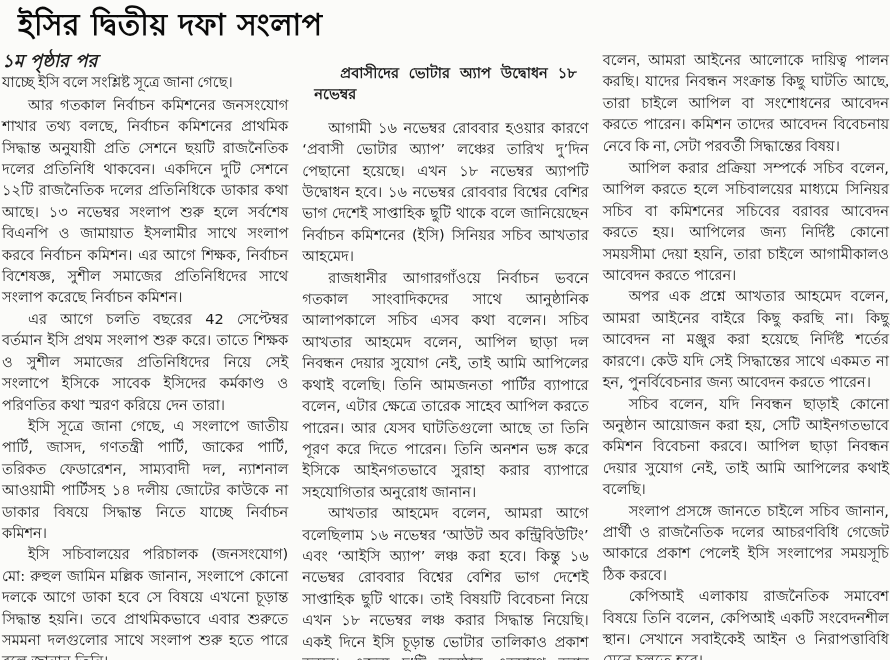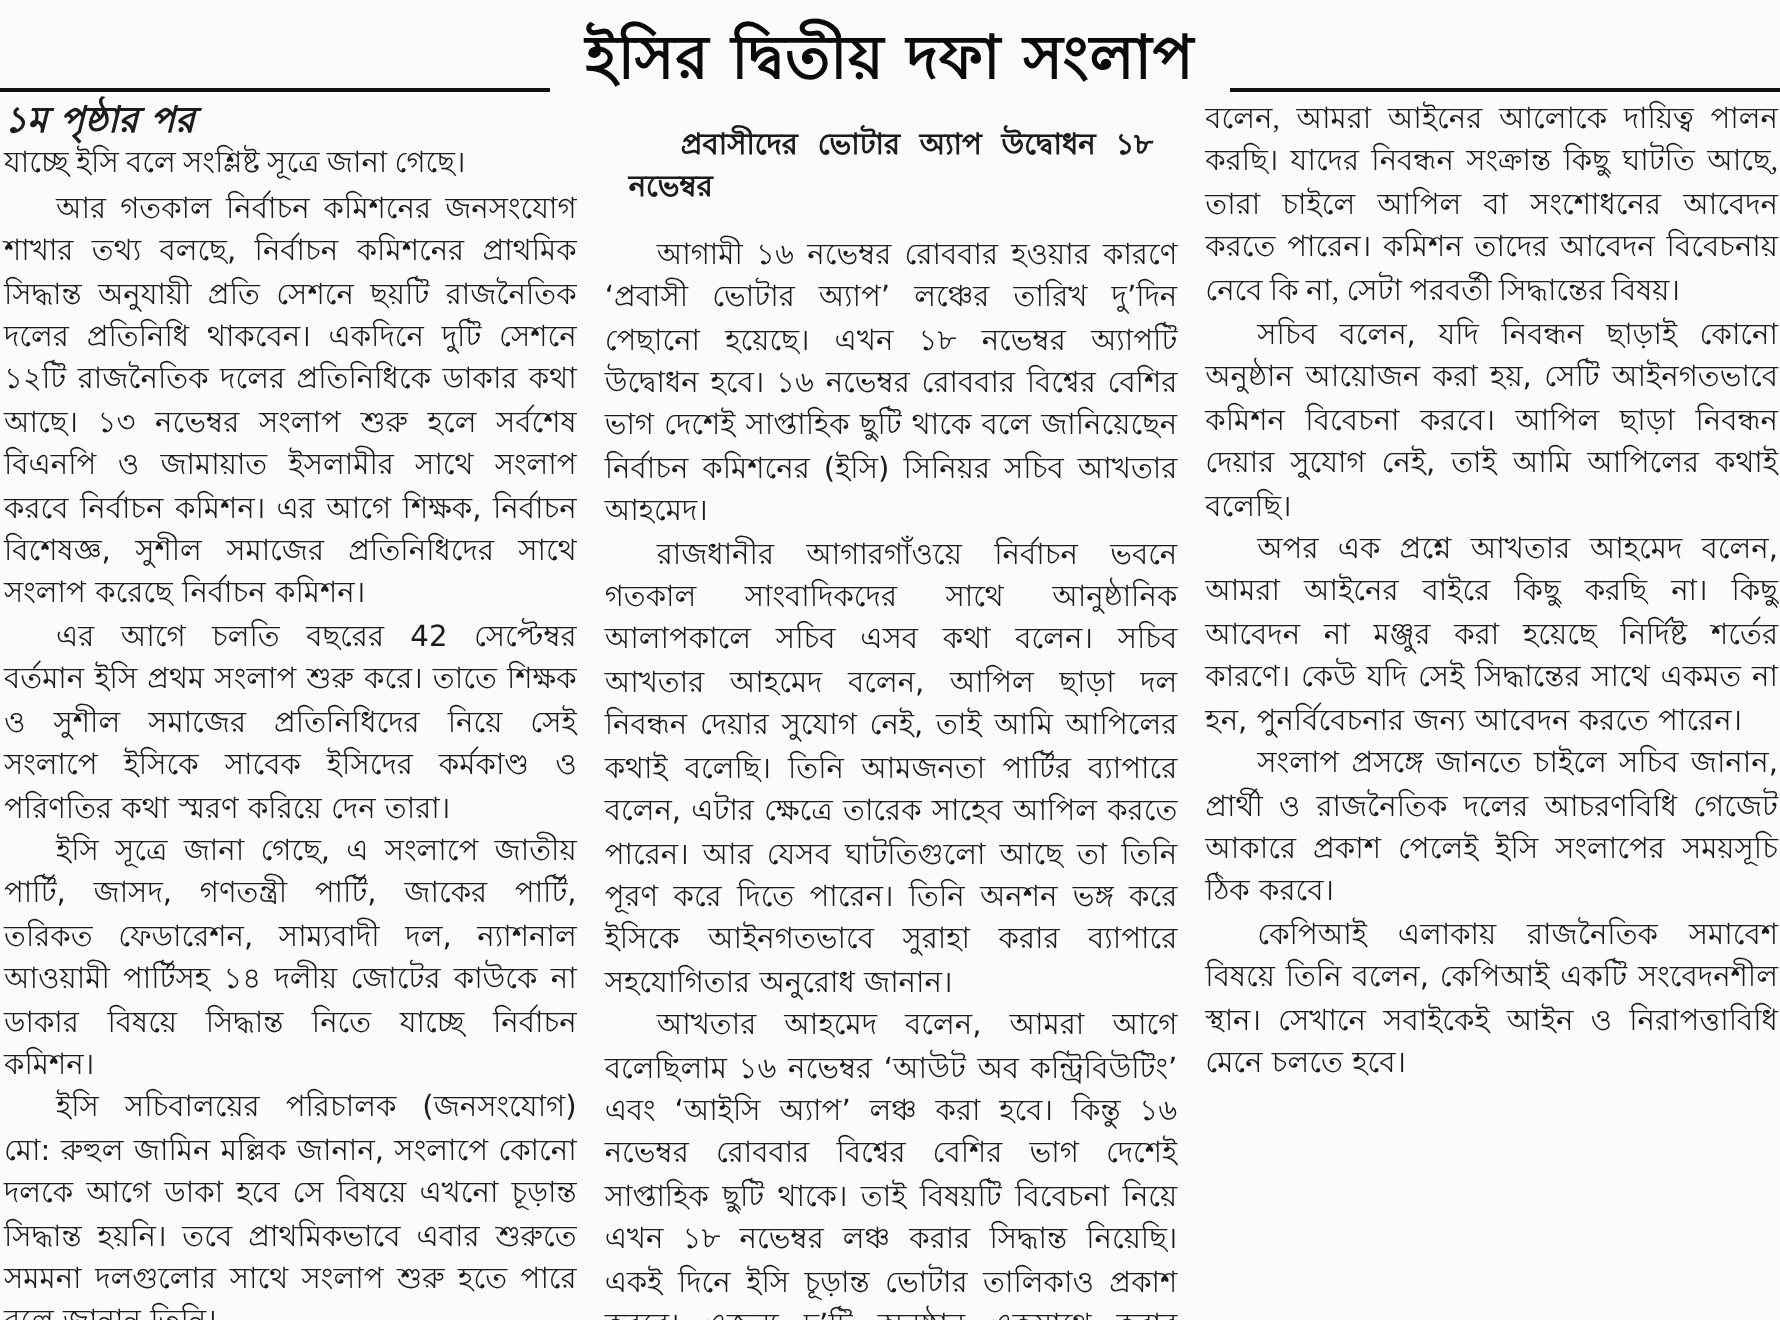--- a/index.html
+++ b/index.html
@@ -14,24 +14,25 @@
     height: 660px;
     margin: 0 auto;
     background: #fbfbf9;
     color: #141414;
     overflow: hidden;
     box-sizing: border-box;
   }
   
   .masthead {
     display: flex;
-    align-items: flex-end;
+    align-items: flex-start;
     height: 46px;
     padding-top: 2px;
     box-sizing: border-box;
+    flex-direction: column;
   }
   .rule {
     flex: 1 1 auto;
     height: 0;
     border-top: 2px solid #111;
   }
   .headline {
     flex: 0 0 auto;
     padding: 0 18px;
     font-size: 30px;
@@ -102,20 +103,21 @@
     <div class="col">
       <p class="subhead">প্রবাসীদের ভোটার অ্যাপ উদ্বোধন ১৮ নভেম্বর</p>
       <p class="p">আগামী ১৬ নভেম্বর রোববার হওয়ার কারণে ‘প্রবাসী ভোটার অ্যাপ’ লঞ্চের তারিখ দু’দিন পেছানো হয়েছে। এখন ১৮ নভেম্বর অ্যাপটি উদ্বোধন হবে। ১৬ নভেম্বর রোববার বিশ্বের বেশির ভাগ দেশেই সাপ্তাহিক ছুটি থাকে বলে জানিয়েছেন নির্বাচন কমিশনের (ইসি) সিনিয়র সচিব আখতার আহমেদ।</p>
       <p class="p">রাজধানীর আগারগাঁওয়ে নির্বাচন ভবনে গতকাল সাংবাদিকদের সাথে আনুষ্ঠানিক আলাপকালে সচিব এসব কথা বলেন। সচিব আখতার আহমেদ বলেন, আপিল ছাড়া দল নিবন্ধন দেয়ার সুযোগ নেই, তাই আমি আপিলের কথাই বলেছি। তিনি আমজনতা পার্টির ব্যাপারে বলেন, এটার ক্ষেত্রে তারেক সাহেব আপিল করতে পারেন। আর যেসব ঘাটতিগুলো আছে তা তিনি পূরণ করে দিতে পারেন। তিনি অনশন ভঙ্গ করে ইসিকে আইনগতভাবে সুরাহা করার ব্যাপারে সহযোগিতার অনুরোধ জানান।</p>
       <p class="p">আখতার আহমেদ বলেন, আমরা আগে বলেছিলাম ১৬ নভেম্বর ‘আউট অব কন্ট্রিবিউটিং’ এবং ‘আইসি অ্যাপ’ লঞ্চ করা হবে। কিন্তু ১৬ নভেম্বর রোববার বিশ্বের বেশির ভাগ দেশেই সাপ্তাহিক ছুটি থাকে। তাই বিষয়টি বিবেচনা নিয়ে এখন ১৮ নভেম্বর লঞ্চ করার সিদ্ধান্ত নিয়েছি। একই দিনে ইসি চূড়ান্ত ভোটার তালিকাও প্রকাশ করবে। এজন্য দু’টি অনুষ্ঠান একসাথে করার সিদ্ধান্ত নেয়া হয়েছে।</p>
 
     </div>
 
     <div class="col">
       <p class="p cont">বলেন, আমরা আইনের আলোকে দায়িত্ব পালন করছি। যাদের নিবন্ধন সংক্রান্ত কিছু ঘাটতি আছে, তারা চাইলে আপিল বা সংশোধনের আবেদন করতে পারেন। কমিশন তাদের আবেদন বিবেচনায় নেবে কি না, সেটা পরবর্তী সিদ্ধান্তের বিষয়।</p>
+      <p class="p">আপিল করার প্রক্রিয়া সম্পর্কে সচিব বলেন, আপিল করতে হলে সচিবালয়ের মাধ্যমে সিনিয়র সচিব বা কমিশনের সচিবের বরাবর আবেদন করতে হয়। আপিলের জন্য নির্দিষ্ট কোনো সময়সীমা দেয়া হয়নি, তারা চাইলে আগামীকালও আবেদন করতে পারেন।</p>
+      <p class="p">অপর এক প্রশ্নে আখতার আহমেদ বলেন, আমরা আইনের বাইরে কিছু করছি না। কিছু আবেদন না মঞ্জুর করা হয়েছে নির্দিষ্ট শর্তের কারণে। কেউ যদি সেই সিদ্ধান্তের সাথে একমত না হন, পুনর্বিবেচনার জন্য আবেদন করতে পারেন।</p>
       <p class="p">সচিব বলেন, যদি নিবন্ধন ছাড়াই কোনো অনুষ্ঠান আয়োজন করা হয়, সেটি আইনগতভাবে কমিশন বিবেচনা করবে। আপিল ছাড়া নিবন্ধন দেয়ার সুযোগ নেই, তাই আমি আপিলের কথাই বলেছি।</p>
-      <p class="p">অপর এক প্রশ্নে আখতার আহমেদ বলেন, আমরা আইনের বাইরে কিছু করছি না। কিছু আবেদন না মঞ্জুর করা হয়েছে নির্দিষ্ট শর্তের কারণে। কেউ যদি সেই সিদ্ধান্তের সাথে একমত না হন, পুনর্বিবেচনার জন্য আবেদন করতে পারেন।</p>
       <p class="p">সংলাপ প্রসঙ্গে জানতে চাইলে সচিব জানান, প্রার্থী ও রাজনৈতিক দলের আচরণবিধি গেজেট আকারে প্রকাশ পেলেই ইসি সংলাপের সময়সূচি ঠিক করবে।</p>
       <p class="p">কেপিআই এলাকায় রাজনৈতিক সমাবেশ বিষয়ে তিনি বলেন, কেপিআই একটি সংবেদনশীল স্থান। সেখানে সবাইকেই আইন ও নিরাপত্তাবিধি মেনে চলতে হবে।</p>
     </div>
 
   </div>
 </div>
 
 </body></html>

